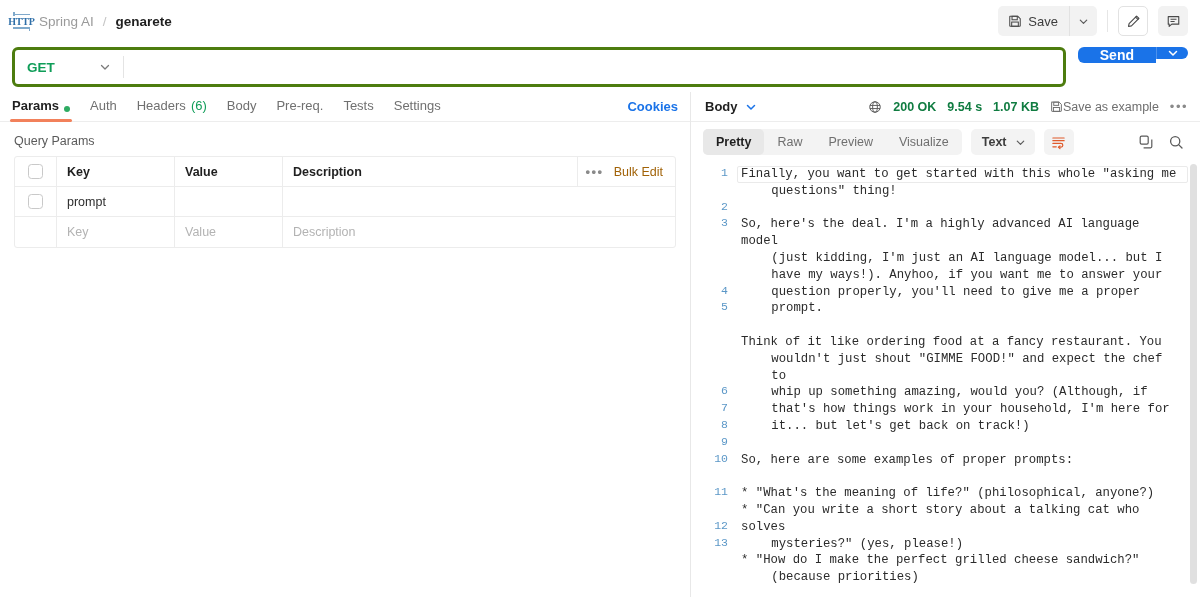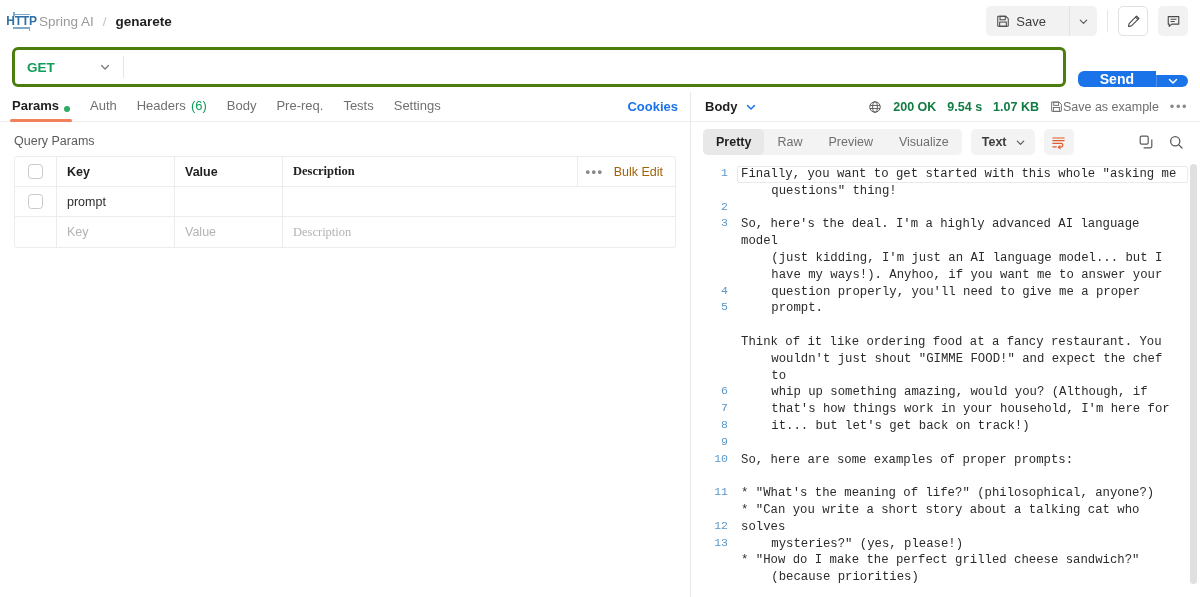--- a/index.html
+++ b/index.html
@@ -16,35 +16,35 @@
   .topbar {
     height: 42px; display: flex; align-items: center;
     padding: 0 12px 0 12px; flex: 0 0 42px;
   }
   .breadcrumb { display: flex; align-items: center; gap: 8px; font-size: 13.5px; }
   .http-badge {
     width: 19px; height: 15px; position: relative; display: inline-block;
   }
   .http-badge .lbl {
     position: absolute; inset: 0; display: flex; align-items: center; justify-content: center;
-    font-family: Liberation Sans, sans-serif; font-size: 12px; font-weight: 700;
+    font-family: Liberation Serif, serif; font-size: 10px; font-weight: 700;
     color: #2f6fa8; letter-spacing: -0.2px;
   }
   .http-badge .bar { position: absolute; left: 1px; right: 1px; height: 1.5px; background: #7fa9cb; }
   .http-badge .bar.t { top: 0; }
   .http-badge .bar.b { bottom: 0; }
   .http-badge .tick { position: absolute; width: 1.5px; height: 4px; background: #7fa9cb; }
   .crumb-parent { color: #9a9a9a; }
   .crumb-sep { color: #c4c4c4; padding: 0 1px; }
   .crumb-current { color: #1f1f1f; font-weight: 700; }
 
   .topbar-right { margin-left: auto; display: flex; align-items: center; gap: 10px; }
   .save-group {
     display: flex; align-items: center; background: #f2f2f2;
-    border-radius: 5px; height: 30px; overflow: hidden; gap: 12px;
+    border-radius: 5px; height: 30px; overflow: hidden;
   }
   .save-btn {
     display: flex; align-items: center; gap: 6px;
     padding: 0 11px 0 10px; height: 30px; font-size: 13px; color: #3d3d3d;
     cursor: pointer; background: transparent; border: none;
     font-family: "Liberation Sans", sans-serif;
   }
   .save-caret {
     width: 28px; height: 30px; display: flex; align-items: center; justify-content: center;
     border-left: 1px solid #e2e2e2; cursor: pointer;
@@ -70,21 +70,21 @@
     display: flex; align-items: center; width: 108px; height: 100%;
     padding: 0 12px; justify-content: space-between; cursor: pointer;
   }
   .method-label { font-size: 13.5px; font-weight: 700; color: #0f9d58; }
   .method-sep { width: 1px; height: 22px; background: #e4e4e4; }
   .url-input {
     flex: 1; border: none; outline: none; height: 100%;
     padding: 0 14px; font-size: 13.5px; color: #2b2b2b;
     font-family: "Liberation Sans", sans-serif; background: transparent;
   }
-  .send-group { display: flex; align-items: flex-end; height: 40px; }
+  .send-group { display: flex; align-items: flex-start; height: 40px; }
   .send-btn {
     background: #1a73e8; color: #fff; border: none; cursor: pointer;
     font-size: 14px; font-weight: 700; padding: 0 22px;
     border-radius: 6px 0 0 6px; font-family: "Liberation Sans", sans-serif;
   }
   .send-caret {
     background: #1a73e8; width: 32px; border-radius: 0 6px 6px 0;
     display: flex; align-items: center; justify-content: center; cursor: pointer;
     border-left: 1px solid rgba(255,255,255,0.22);
   }
@@ -120,21 +120,21 @@
   .qp-row { display: flex; align-items: center; height: 30px; border-bottom: 1px solid #ececec; }
   .qp-row:last-child { border-bottom: none; }
   .qp-row.head { font-weight: 700; font-size: 12.5px; color: #1f1f1f; }
   .cell-check {
     width: 42px; flex: 0 0 42px; display: flex; align-items: center; justify-content: center;
     border-right: 1px solid #ececec; height: 100%;
   }
   .cbx { width: 15px; height: 15px; border: 1.4px solid #c9c9c9; border-radius: 3.5px; background: #fff; cursor: pointer; }
   .cell-key { width: 118px; flex: 0 0 118px; padding: 0 10px; font-size: 12.5px; border-right: 1px solid #ececec; height: 100%; display: flex; align-items: center; }
   .cell-val { width: 108px; flex: 0 0 108px; padding: 0 10px; font-size: 12.5px; border-right: 1px solid #ececec; height: 100%; display: flex; align-items: center; }
-  .cell-desc { flex: 1; padding: 0 10px; font-size: 12.5px; height: 100%; display: flex; align-items: center; font-family: Liberation Serif, serif; }
+  .cell-desc { flex: 1; padding: 0 10px; font-size: 12.5px; height: 100%; display: flex; align-items: center; }
   .cell-actions {
     display: flex; align-items: center; gap: 10px; padding: 0 12px 0 8px;
     border-left: 1px solid #ececec; height: 100%;
   }
   .ph { color: #b3b3b3; font-weight: 400; }
   .dots { letter-spacing: 1.5px; color: #8a8a8a; font-size: 13px; cursor: pointer; }
   .bulk { font-size: 12.5px; color: #a16207; font-weight: 400; cursor: pointer; }
 
   
   .resp-head {

